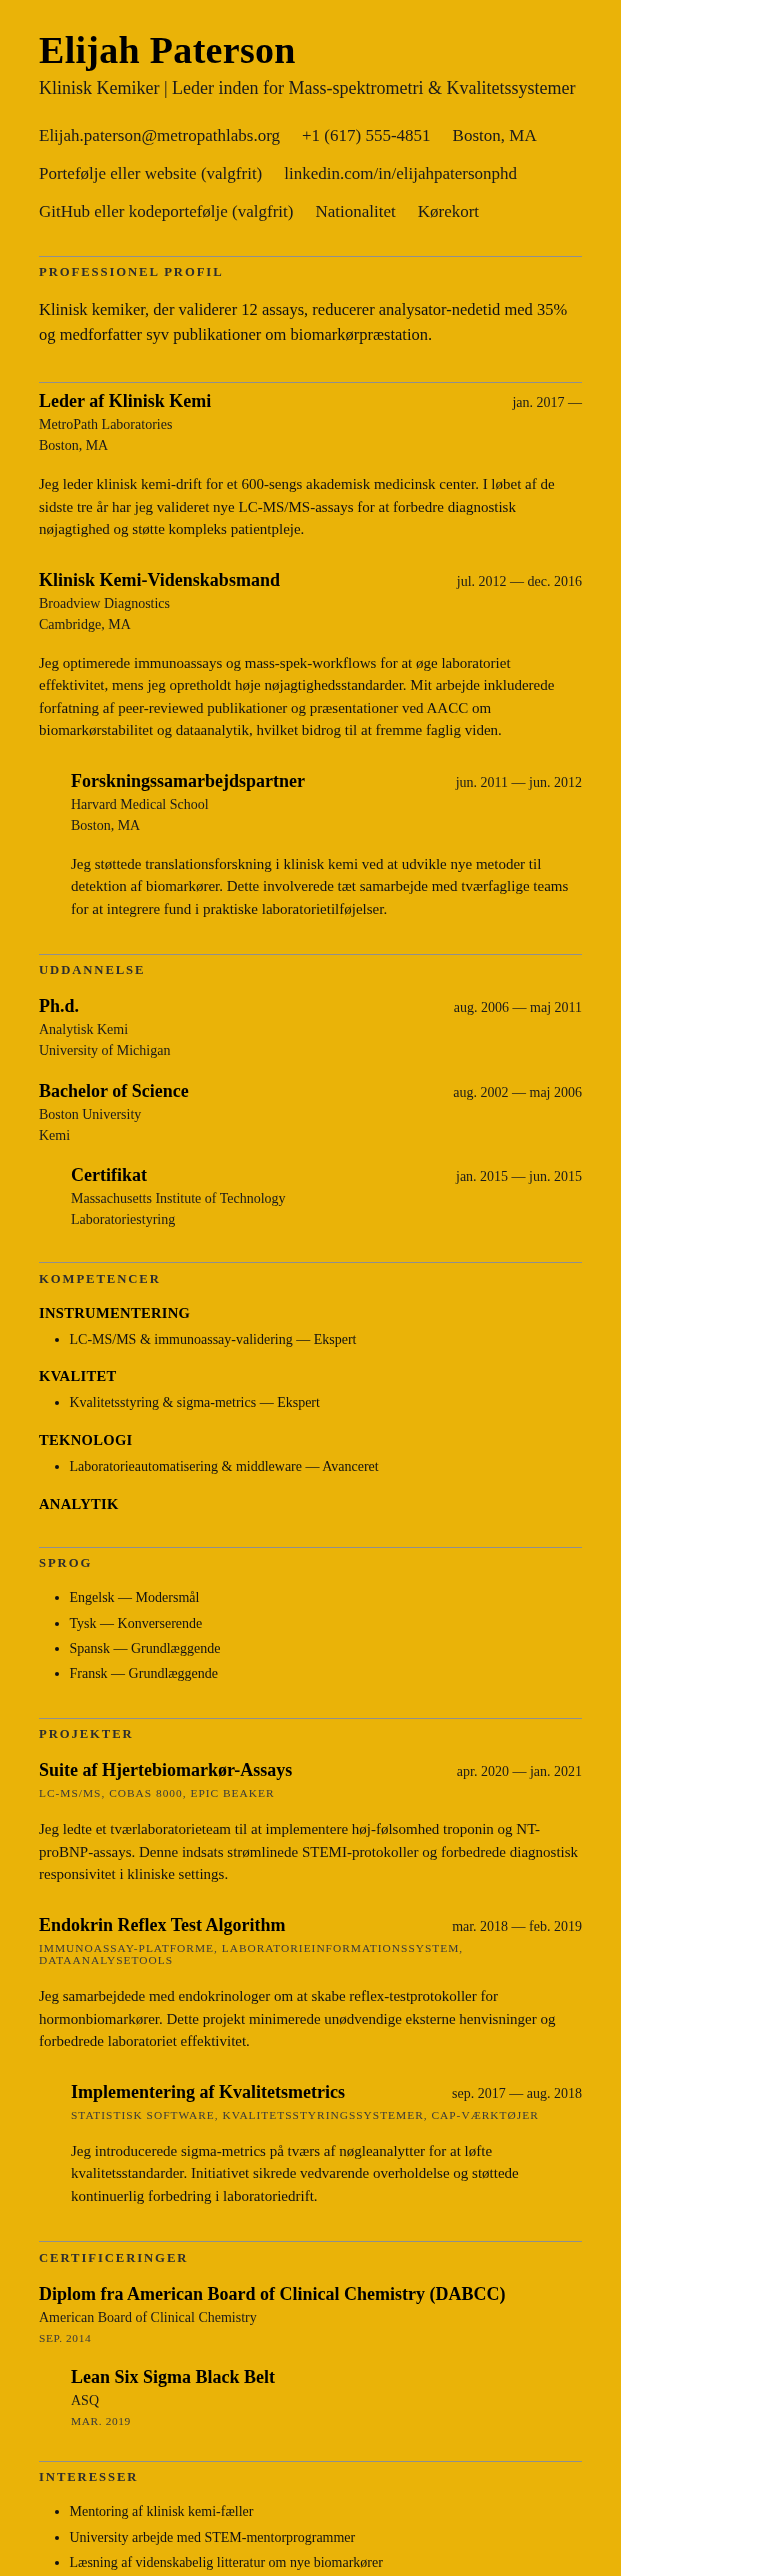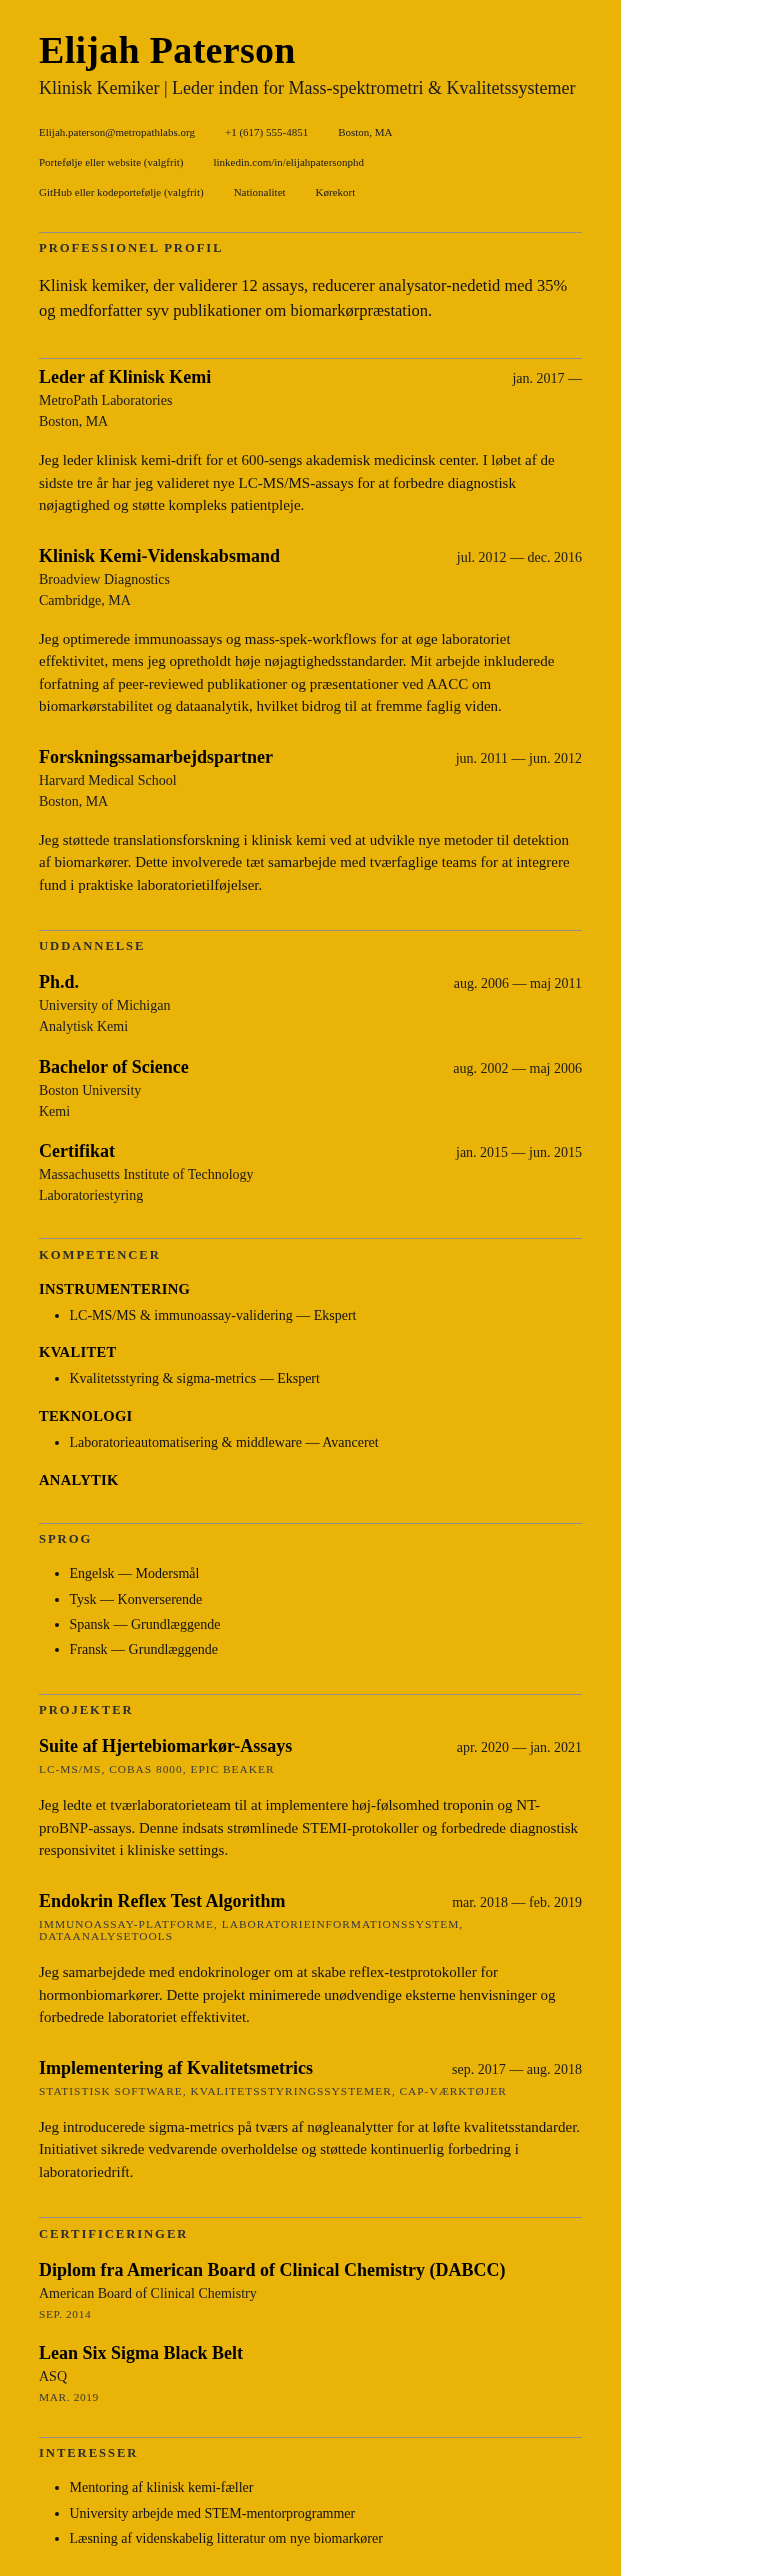--- a/index.html
+++ b/index.html
@@ -24,22 +24,22 @@
     color: #000;
   }
   .subtitle {
     font-size: 18px;
     margin: 0 0 27px 0;
     color: #1a1a1a;
   }
   .contact-row {
     display: flex;
     flex-wrap: wrap;
-    gap: 30px;
-    font-size: 11px;
+    gap: 22px;
+    font-size: 17px;
     margin-bottom: 18px;
     color: #1a1a1a;
   }
 
   
   .section { margin-top: 34px; }
   .section-rule {
     border: none;
     border-top: 0.6px solid #8f8f8f;
     margin: 0 0 8.2px 0;
@@ -47,21 +47,21 @@
   .section-heading {
     font-size: 12.7px;
     font-weight: 700;
     letter-spacing: 1.9px;
     color: #2e2e2e;
     margin: 0 0 18px 0;
   }
 
   
   .item { margin-bottom: 29px; }
-  .item:last-child { margin-bottom: 0; }
+  .item:last-child { margin-bottom: 0; margin-left: 32px; }
   .item-header {
     display: flex;
     justify-content: space-between;
     align-items: baseline;
     gap: 10px;
   }
   .item-title {
     font-size: 18px;
     font-weight: 700;
     margin: 0;
@@ -200,22 +200,22 @@
 
   <section class="section">
     <hr class="section-rule">
     <h2 class="section-heading">UDDANNELSE</h2>
 
     <div class="item edu-item">
       <div class="item-header">
         <h3 class="item-title">Ph.d.</h3>
         <span class="item-dates">aug. 2006 — maj 2011</span>
       </div>
+      <div class="item-sub">Analytisk Kemi</div>
       <div class="item-sub">University of Michigan</div>
-      <div class="item-sub">Analytisk Kemi</div>
     </div>
 
     <div class="item edu-item">
       <div class="item-header">
         <h3 class="item-title">Bachelor of Science</h3>
         <span class="item-dates">aug. 2002 — maj 2006</span>
       </div>
       <div class="item-sub">Boston University</div>
       <div class="item-sub">Kemi</div>
     </div>

